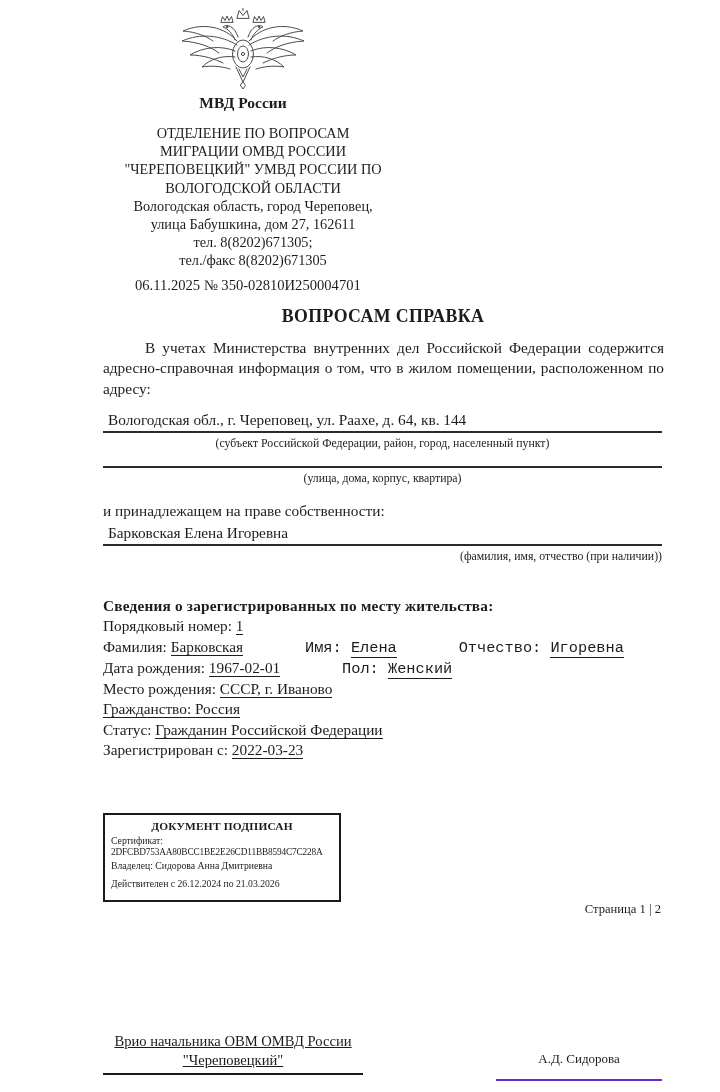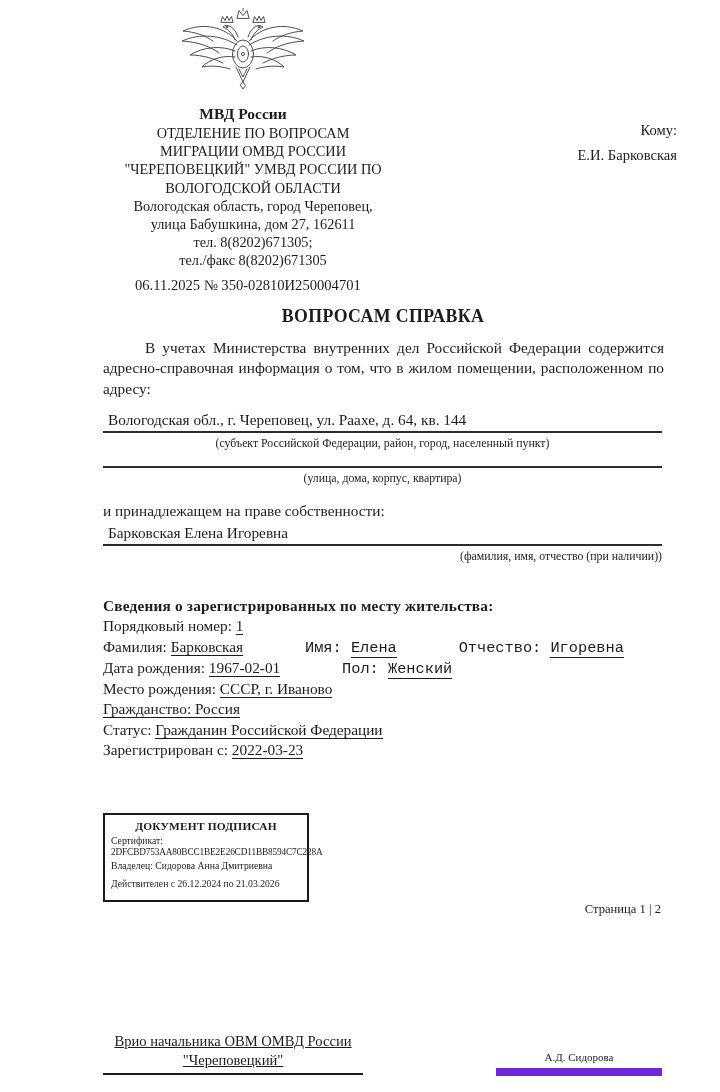--- a/index.html
+++ b/index.html
@@ -4,21 +4,21 @@
 <style>
   html,body{margin:0;padding:0;background:#e8e8e8;}
   .page{
     position:relative;width:720px;height:1092px;background:#ffffff;
     font-family:"Liberation Serif", serif;color:#1c1c1c;overflow:hidden;
     margin:0 auto;
   }
   
   .emblem-block{position:absolute;left:158px;top:8px;width:170px;text-align:center;}
   .emblem-block svg{display:block;margin:0 auto;}
-  .mvd-caption{font-weight:bold;font-size:15.5px;margin-top:15px;}
+  .mvd-caption{font-weight:bold;font-size:15.5px;margin-top:4px;}
   .letterhead{position:absolute;left:85px;top:124px;width:336px;text-align:center;
     font-size:14.3px;line-height:18.2px;}
   .addressee{position:absolute;left:470px;top:122px;width:207px;text-align:right;
     font-size:14.6px;}
   .addressee .to-label{margin-bottom:8px;}
   .doc-number{position:absolute;left:135px;top:277px;font-size:14.6px;}
   
   .doc-title{position:absolute;left:103px;top:306px;width:560px;text-align:center;
     font-weight:bold;font-size:17.8px;letter-spacing:0.4px;}
   .intro{position:absolute;left:103px;top:338px;width:561px;font-size:15.3px;
@@ -35,34 +35,34 @@
   .owner-line{top:524px;height:22px;}
   .cap3{top:549px;text-align:right;}
   
   .registered{position:absolute;left:103px;top:596px;width:561px;font-size:15.3px;
     line-height:20.3px;}
   .registered .heading{font-weight:bold;letter-spacing:0.2px;}
   .row{white-space:nowrap;}
   .pair + .pair{margin-left:58px;font-family:Liberation Mono, monospace;}
   .uv{border-bottom:1.5px solid #1c1c1c;}
   
-  .stamp{position:absolute;left:103px;top:813px;width:206px;height:89px;
+  .stamp{position:absolute;left:103px;top:813px;width:238px;height:89px;
     border:2px solid #1a1a1a;box-sizing:border-box;}
   .stamp-title{text-align:center;font-weight:bold;font-size:11.4px;line-height:13.6px;
     margin-top:5px;letter-spacing:0.2px;}
   .stamp-line{margin:1px 0 0 6px;font-size:9.7px;line-height:11.5px;}
   .stamp-cert{font-size:9.3px;letter-spacing:-0.15px;}
   .stamp-valid{margin-top:7px;}
   
   .page-num{position:absolute;left:440px;top:902px;width:221px;text-align:right;
     font-size:12.6px;}
   .footer-left{position:absolute;left:103px;top:1032px;width:260px;text-align:center;
     font-size:14.6px;line-height:18.6px;padding-bottom:4px;border-bottom:2px solid #1a1a1a;text-decoration:underline;}
   .footer-right{position:absolute;left:496px;top:1051px;width:166px;text-align:center;
-    font-size:11px;padding-bottom:5px;border-bottom:8px solid #6d28d9;}
+    font-size:13px;padding-bottom:12px;border-bottom:2px solid #6d28d9;}
 </style>
 </head>
 <body>
 
 <div class="page">
 
   <div class="emblem-block">
     <svg width="132" height="82" viewBox="0 0 132 82" fill="none" stroke="#4c4c4c" stroke-width="1" stroke-linecap="round">
 
       <path d="M60 33 C 48 19, 26 14, 6 23 C 19 24, 29 28, 36 33"></path>
@@ -100,24 +100,20 @@
     <div>ОТДЕЛЕНИЕ ПО ВОПРОСАМ</div>
     <div>МИГРАЦИИ ОМВД РОССИИ</div>
     <div>"ЧЕРЕПОВЕЦКИЙ" УМВД РОССИИ ПО</div>
     <div>ВОЛОГОДСКОЙ ОБЛАСТИ</div>
     <div>Вологодская область, город Череповец,</div>
     <div>улица Бабушкина, дом 27, 162611</div>
     <div>тел. 8(8202)671305;</div>
     <div>тел./факс 8(8202)671305</div>
   </div>
 
-  <div class="addressee">
-    <div class="to-label">Кому:</div>
-    <div>Е.И. Барковская</div>
-  </div>
 
   <div class="doc-number">06.11.2025 № 350-02810И250004701</div>
 
   <div class="doc-title">ВОПРОСАМ СПРАВКА</div>
 
   <div class="intro">В учетах Министерства внутренних дел Российской Федерации содержится адресно-справочная информация о том, что в жилом помещении, расположенном по адресу:</div>
 
   <div class="fill-line addr-line1">
     <span>Вологодская обл., г. Череповец, ул. Раахе, д. 64, кв. 144</span>
   </div>

